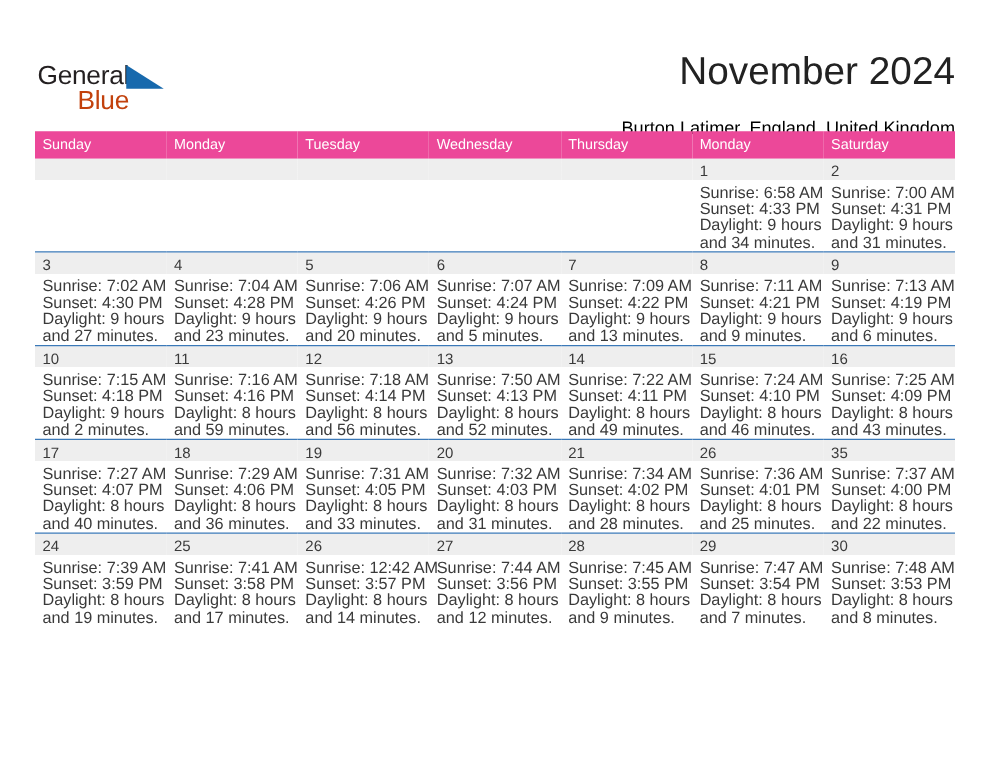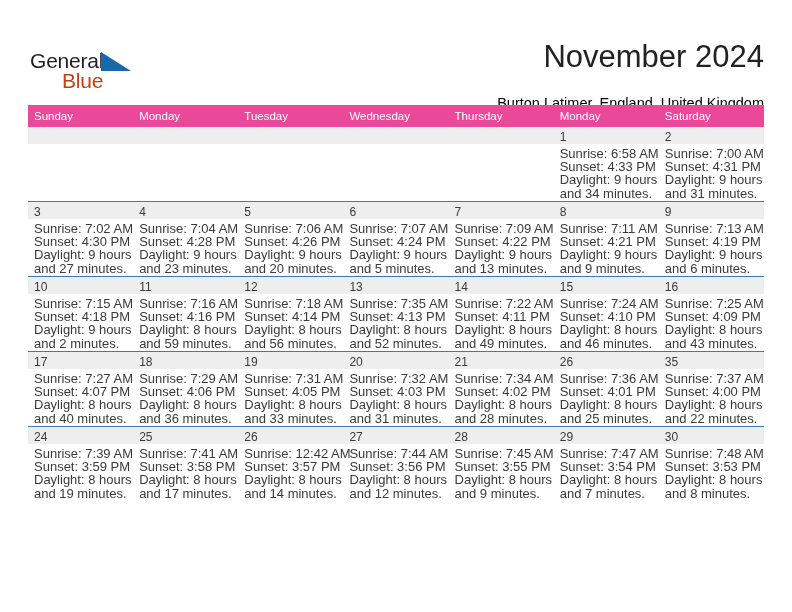--- a/index.html
+++ b/index.html
@@ -337,21 +337,21 @@
                 <div>Sunset: 4:14 PM</div>
                 <div>Daylight: 8 hours</div>
                 <div>and 56 minutes.</div>
               </div>
             </div>
           </td>
           <td>
             <div class="cell">
               <div class="daynum">13</div>
               <div class="info">
-                <div>Sunrise: 7:35 AM</div>
+                <div>Sunrise: 7:50 AM</div>
                 <div>Sunset: 4:13 PM</div>
                 <div>Daylight: 8 hours</div>
                 <div>and 52 minutes.</div>
               </div>
             </div>
           </td>
           <td>
             <div class="cell">
               <div class="daynum">14</div>
               <div class="info">

